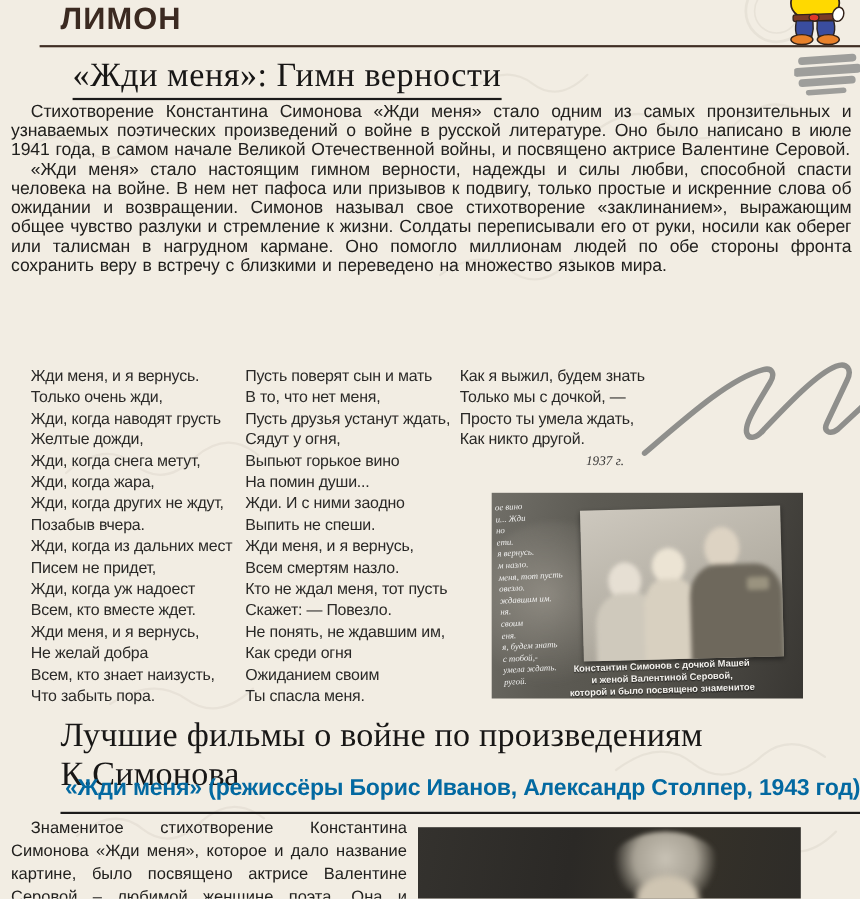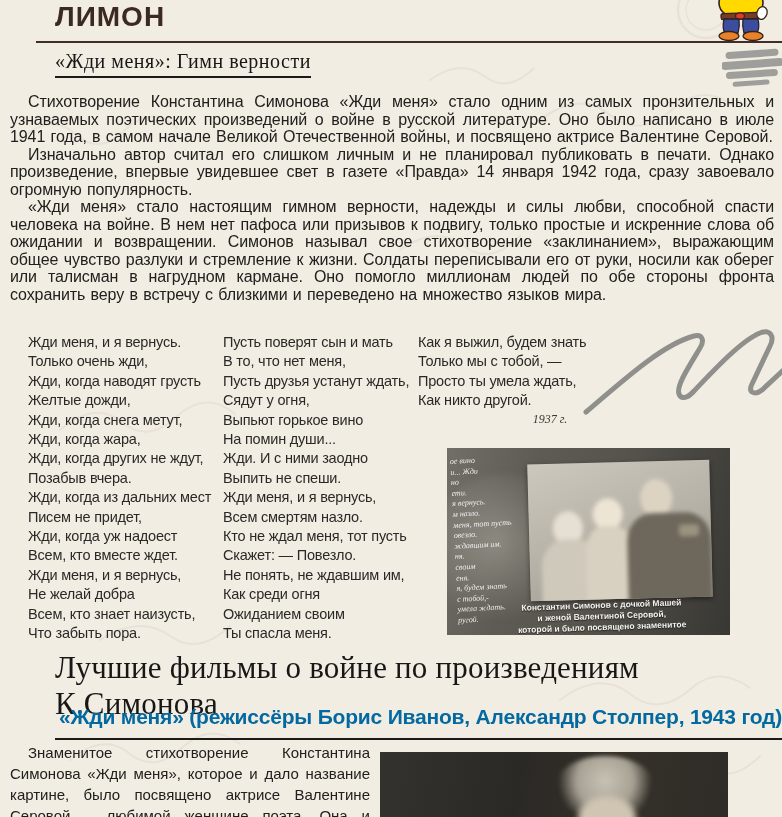--- a/index.html
+++ b/index.html
@@ -7,21 +7,21 @@
   .page{position:absolute;inset:0;width:782px;height:817px;overflow:hidden;}
   .texture{position:absolute;inset:0;z-index:0;pointer-events:none;}
   .content{position:absolute;inset:0;z-index:1;}
   .preline{white-space:pre-line;}
 
   .masthead-title{position:absolute;left:55px;top:1px;font-size:28px;font-weight:800;letter-spacing:1px;color:#3b2a21;font-family:"Liberation Sans",sans-serif;}
   .masthead-rule{position:absolute;left:36px;top:41px;width:746px;height:2px;background:#402e24;}
   .mascot{position:absolute;left:712px;top:0;width:60px;height:42px;}
   .brush{position:absolute;left:722px;top:46px;width:60px;height:44px;}
 
-  .article1-title{position:absolute;left:55px;top:50px;font-family:"Liberation Serif",serif;font-size:20px;color:#181716;border-bottom:2px solid #1c1b1a;padding-bottom:3px;letter-spacing:.5px;}
+  .article1-title{position:absolute;left:66px;top:50px;font-family:"Liberation Serif",serif;font-size:31px;color:#181716;border-bottom:2px solid #1c1b1a;padding-bottom:3px;letter-spacing:.5px;}
   .bodytext{position:absolute;left:10px;top:93px;width:764px;font-size:16px;line-height:17.5px;text-align:justify;letter-spacing:-.1px;word-spacing:1px;}
   .bodytext p{margin:0;text-indent:18px;}
 
   .poem-title{position:absolute;left:247px;top:300px;width:200px;text-align:center;font-family:"Liberation Serif",serif;font-size:22px;letter-spacing:1px;color:#333;}
   .poem-col{position:absolute;top:333px;font-size:14.5px;line-height:19.4px;color:#2a2927;letter-spacing:-.2px;}
   .poem-col1{left:28px;width:218px;}
   .poem-col2{left:223px;width:200px;}
   .poem-col3{left:418px;width:206px;}
   .poem-date{position:absolute;left:500px;top:412px;width:100px;text-align:center;font-family:"Liberation Serif",serif;font-style:italic;font-size:12px;color:#3a3938;}
   .squiggle{position:absolute;left:580px;top:312px;width:202px;height:110px;}
@@ -86,21 +86,20 @@
         <path d="M8 8 H54" stroke-width="7"></path>
         <path d="M3 18 H58" stroke-width="8"></path>
         <path d="M7 28 H52" stroke-width="7"></path>
         <path d="M12 37 H44" stroke-width="5"></path>
       </g>
     </svg>
 
     <div class="article1-title">«Жди меня»: Гимн верности</div>
     <div class="bodytext">
       <p>Стихотворение Константина Симонова «Жди меня» стало одним из самых пронзительных и узнаваемых поэтических произведений о войне в русской литературе. Оно было написано в июле 1941 года, в самом начале Великой Отечественной войны, и посвящено актрисе Валентине Серовой.</p>
-      <p>Изначально автор считал его слишком личным и не планировал публиковать в печати. Однако произведение, впервые увидевшее свет в газете «Правда» 14 января 1942 года, сразу завоевало огромную популярность.</p>
       <p>«Жди меня» стало настоящим гимном верности, надежды и силы любви, способной спасти человека на войне. В нем нет пафоса или призывов к подвигу, только простые и искренние слова об ожидании и возвращении. Симонов называл свое стихотворение «заклинанием», выражающим общее чувство разлуки и стремление к жизни. Солдаты переписывали его от руки, носили как оберег или талисман в нагрудном кармане. Оно помогло миллионам людей по обе стороны фронта сохранить веру в встречу с близкими и переведено на множество языков мира.</p>
     </div>
 
     <div class="poem-col poem-col1 preline">Жди меня, и я вернусь.
 Только очень жди,
 Жди, когда наводят грусть
 Желтые дожди,
 Жди, когда снега метут,
 Жди, когда жара,
 Жди, когда других не ждут,
@@ -123,21 +122,21 @@
 Выпить не спеши.
 Жди меня, и я вернусь,
 Всем смертям назло.
 Кто не ждал меня, тот пусть
 Скажет: — Повезло.
 Не понять, не ждавшим им,
 Как среди огня
 Ожиданием своим
 Ты спасла меня.</div>
     <div class="poem-col poem-col3 preline">Как я выжил, будем знать
-Только мы с тобой, —
+Только мы с дочкой, —
 Просто ты умела ждать,
 Как никто другой.</div>
     <div class="poem-date">1937 г.</div>
 
     <svg class="squiggle" viewBox="0 0 202 110">
       <path d="M6 100 C 48 64, 84 32, 114 24 C 122 22, 125 28, 120 36 C 108 56, 96 74, 99 82 C 101 88, 108 86, 114 79 C 134 58, 162 28, 180 21 C 190 17, 195 24, 190 34 L 172 72 C 168 80, 174 84, 182 78 L 210 52" fill="none" stroke="#8f8f8c" stroke-width="5" stroke-linecap="round"></path>
     </svg>
 
     <div class="photo1">
       <div class="ghostface"></div>

